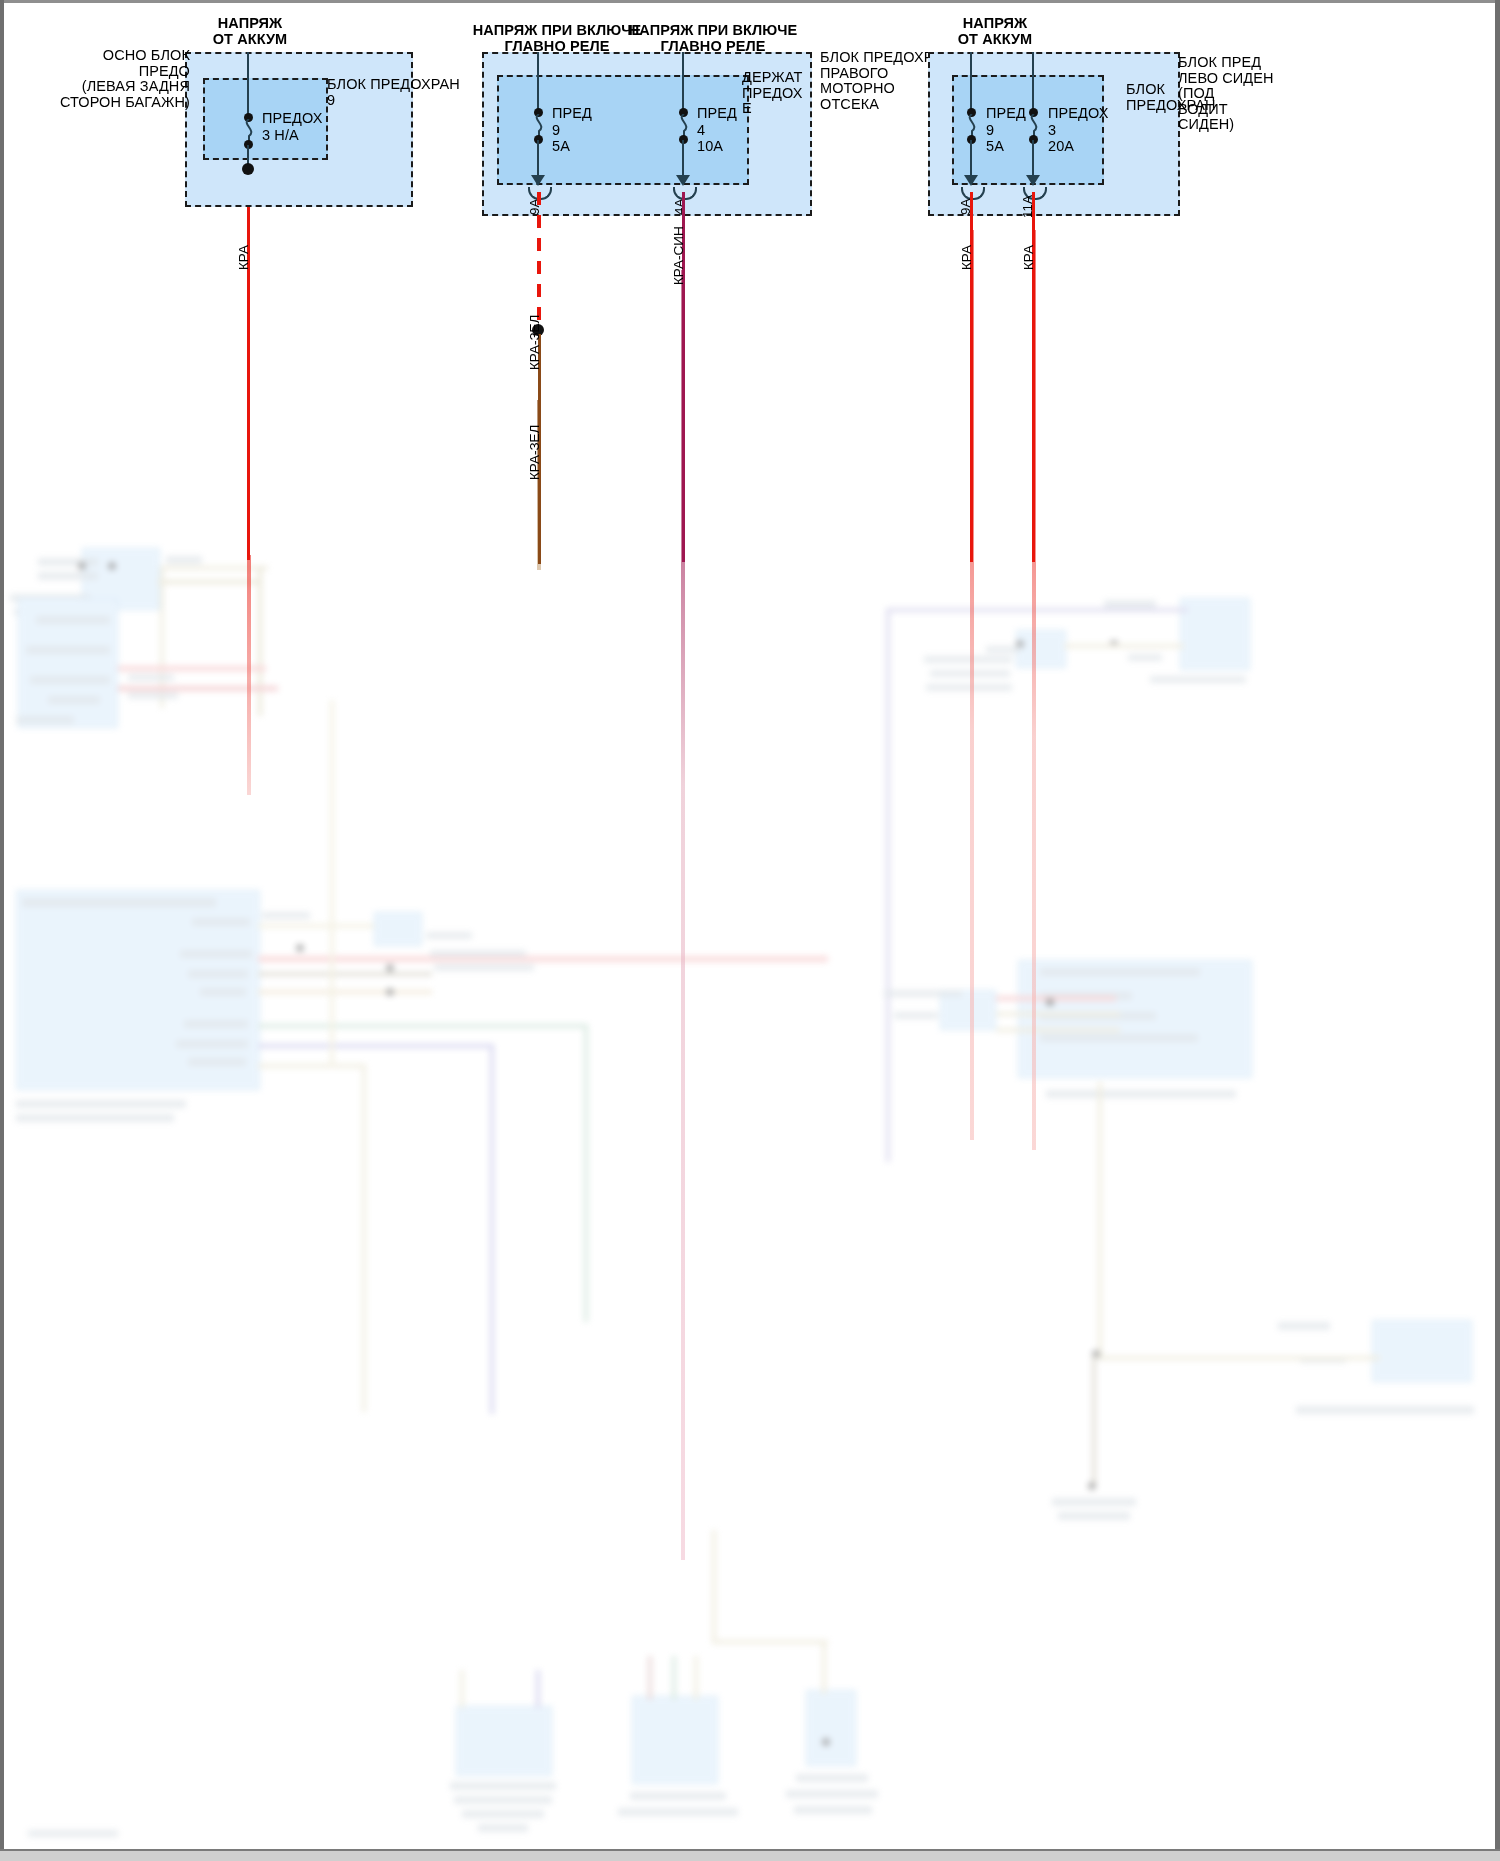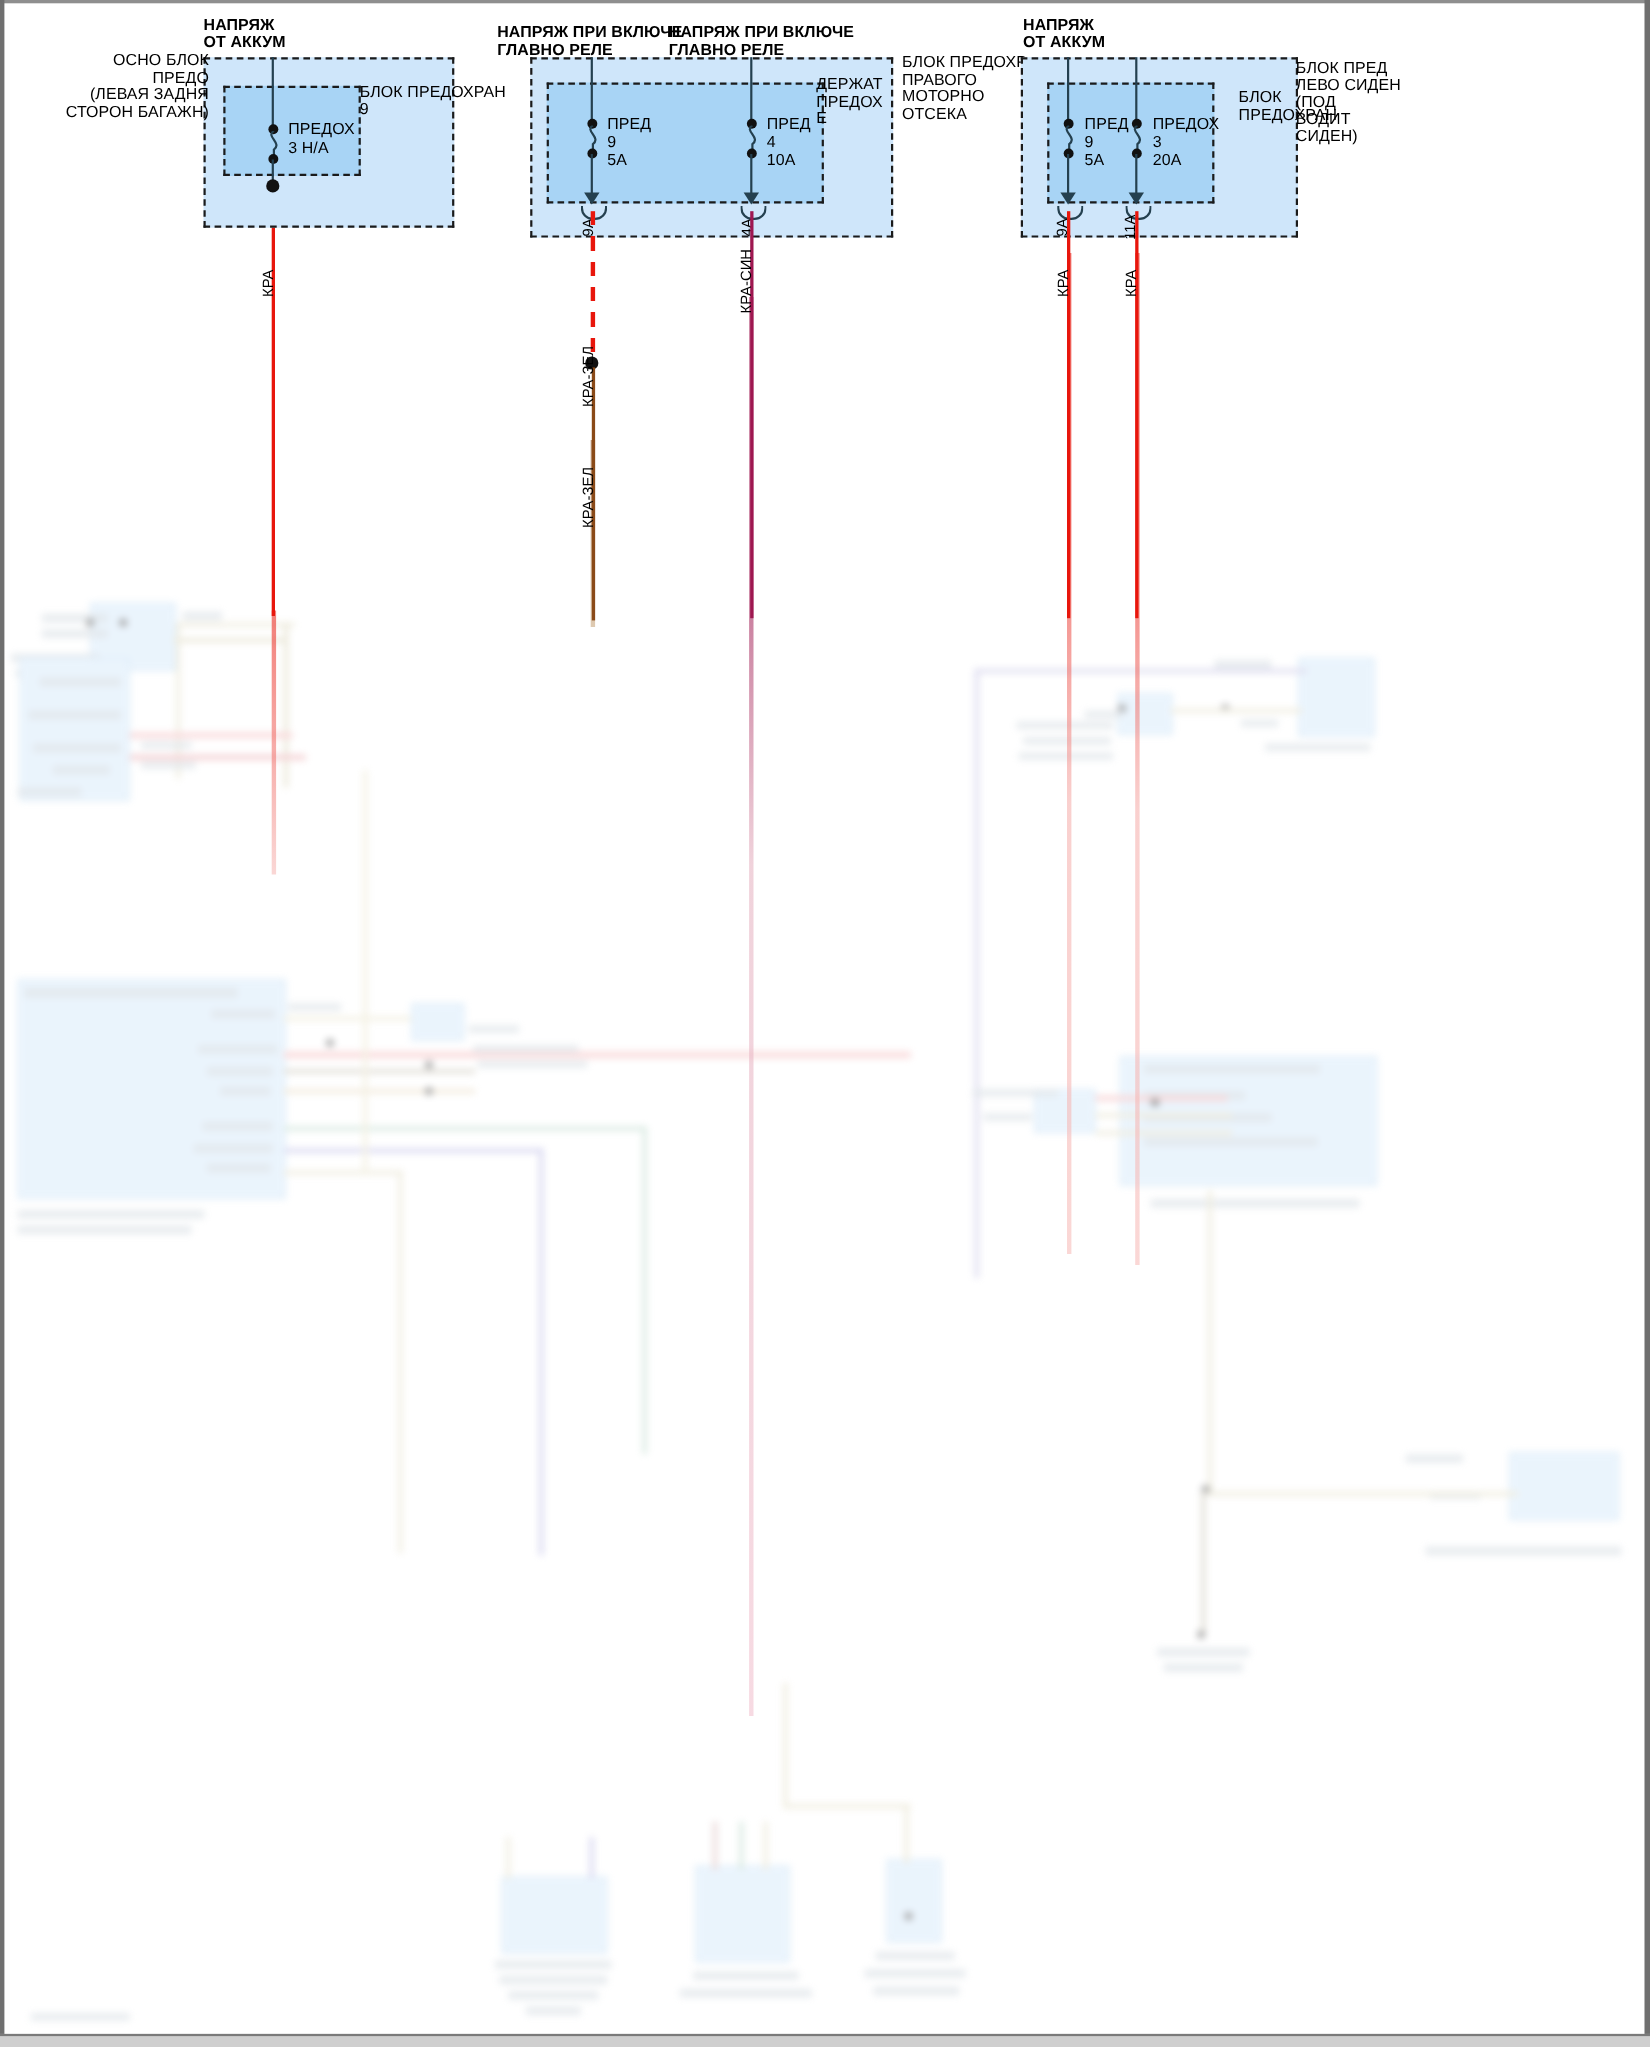--- a/index.html
+++ b/index.html
@@ -14,21 +14,21 @@
 
   
   .sharp{position:absolute;left:0;top:0;width:1500px;height:560px;z-index:30;}
 
   .blk{position:absolute;background:#cfe6fa;border:2px dashed #1b1b1b;box-sizing:border-box;}
   .blk.inner{background:#a8d4f5;}
 
   .lbl{position:absolute;font-size:14.5px;line-height:15.5px;color:#000;white-space:pre;letter-spacing:.1px;}
   .lbl.b{font-weight:bold;}
   .lbl.r{text-align:right;}
-  .lbl.c{}
+  .lbl.c{text-align:center;}
 
   .vline{position:absolute;width:2px;background:#24404f;}
   .redw{position:absolute;width:3px;background:#e8160c;}
   .magw{position:absolute;width:3px;background:#9e1750;}
   .brnw{position:absolute;width:3px;background:#8a4a18;}
   .dashw{position:absolute;width:4px;background:repeating-linear-gradient(#e8160c 0 13px,transparent 13px 23px);}
 
   .dot{position:absolute;width:9px;height:9px;border-radius:50%;background:#111;}
   .dot.lg{width:12px;height:12px;}
 

